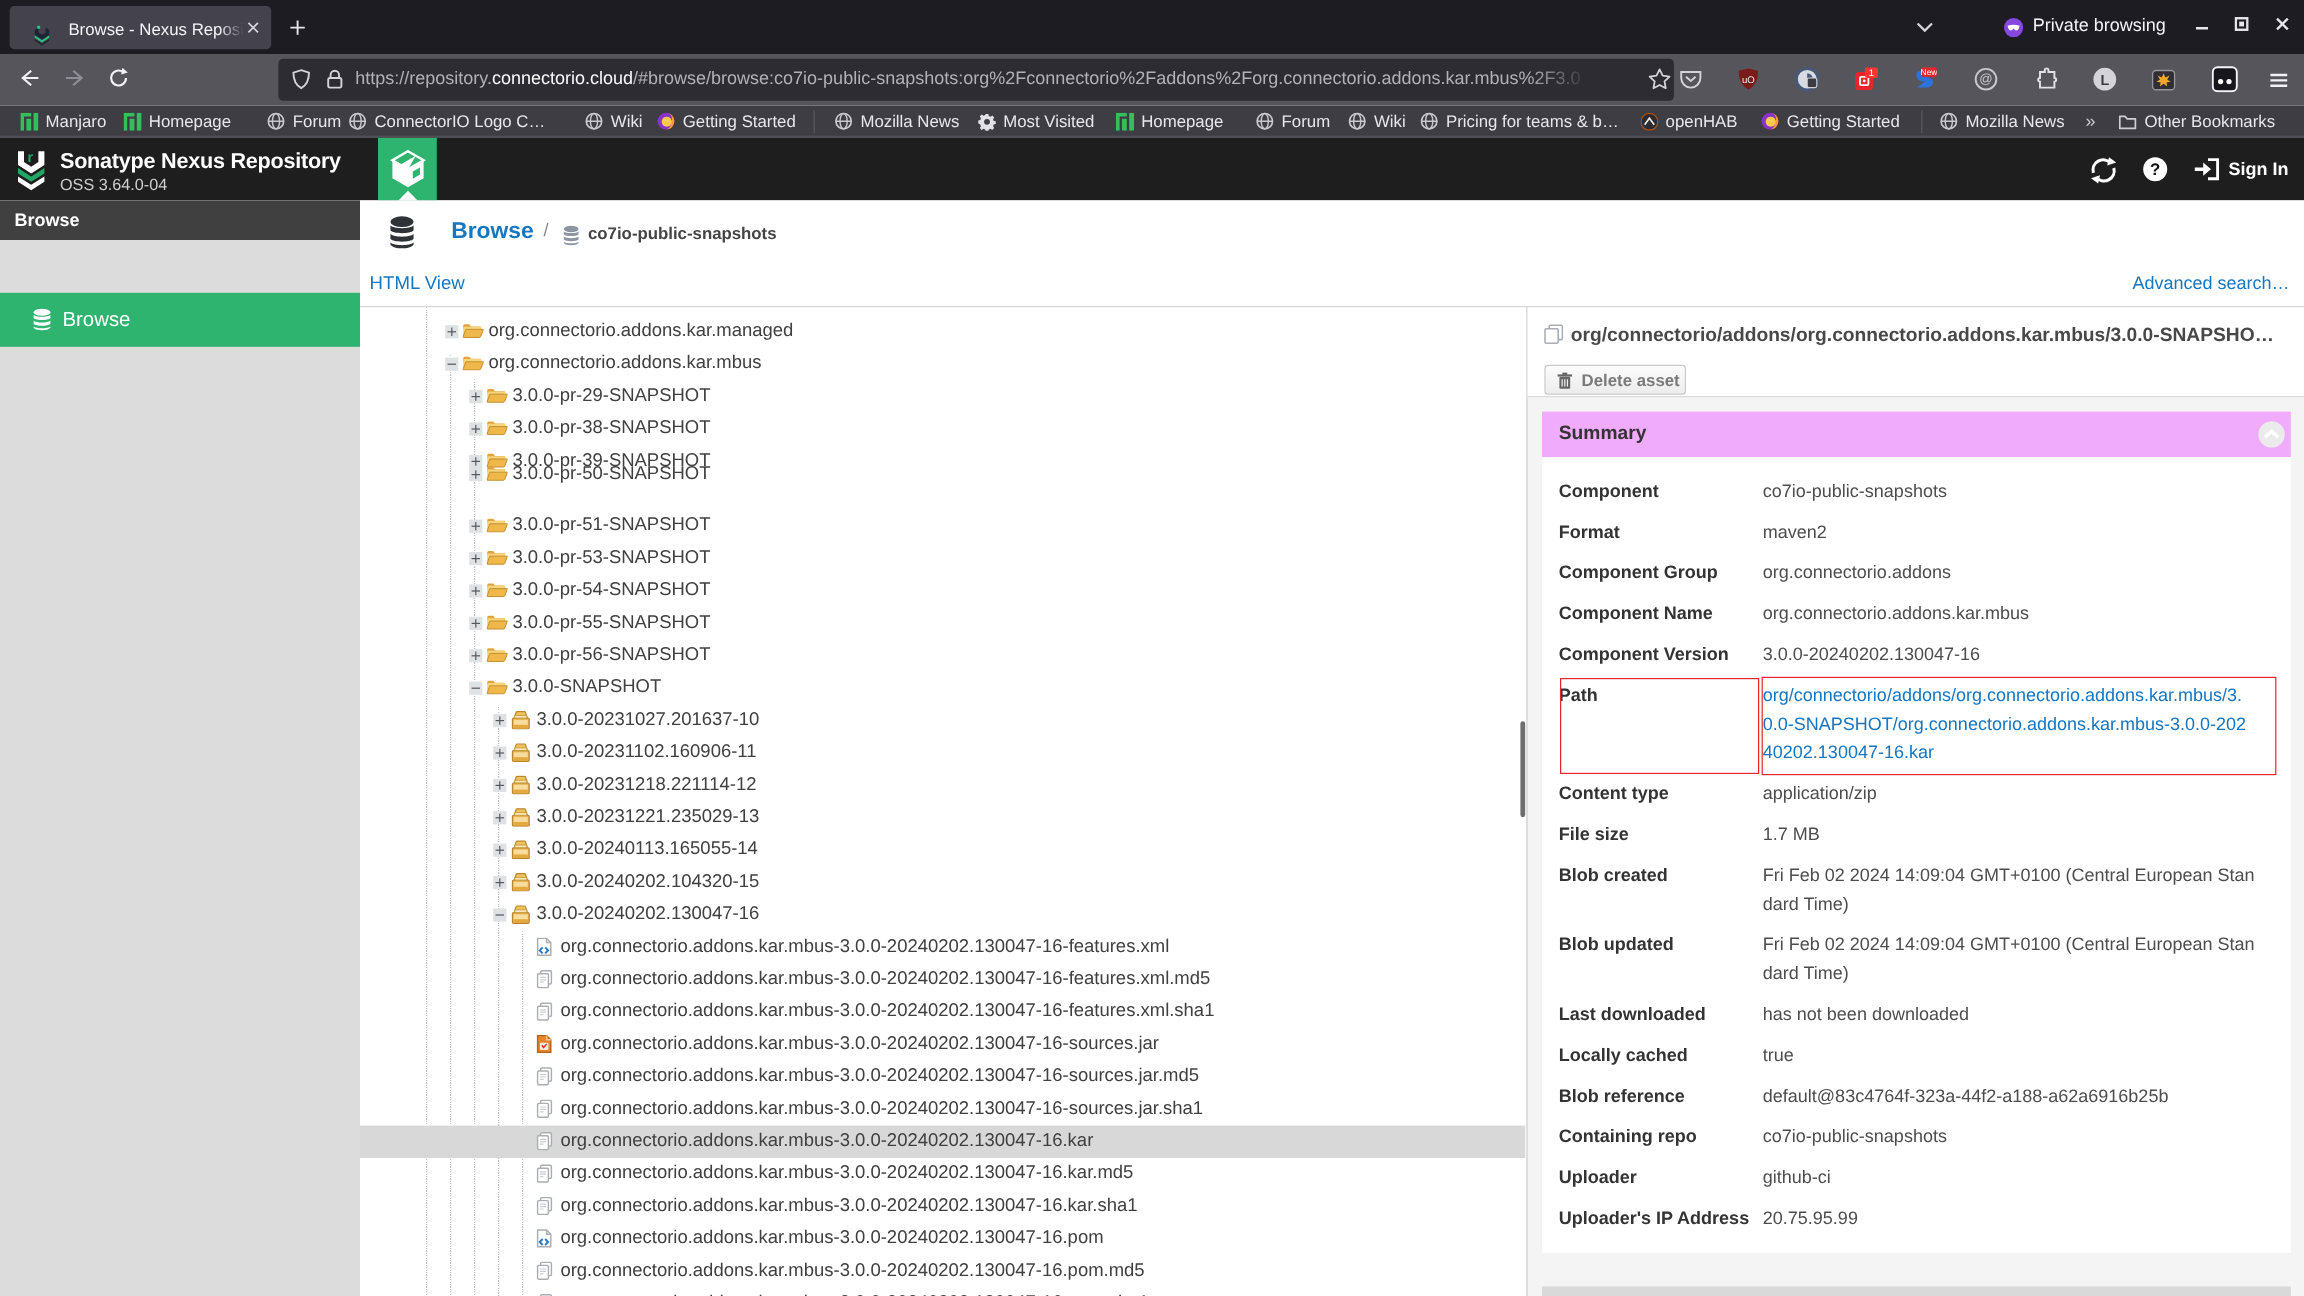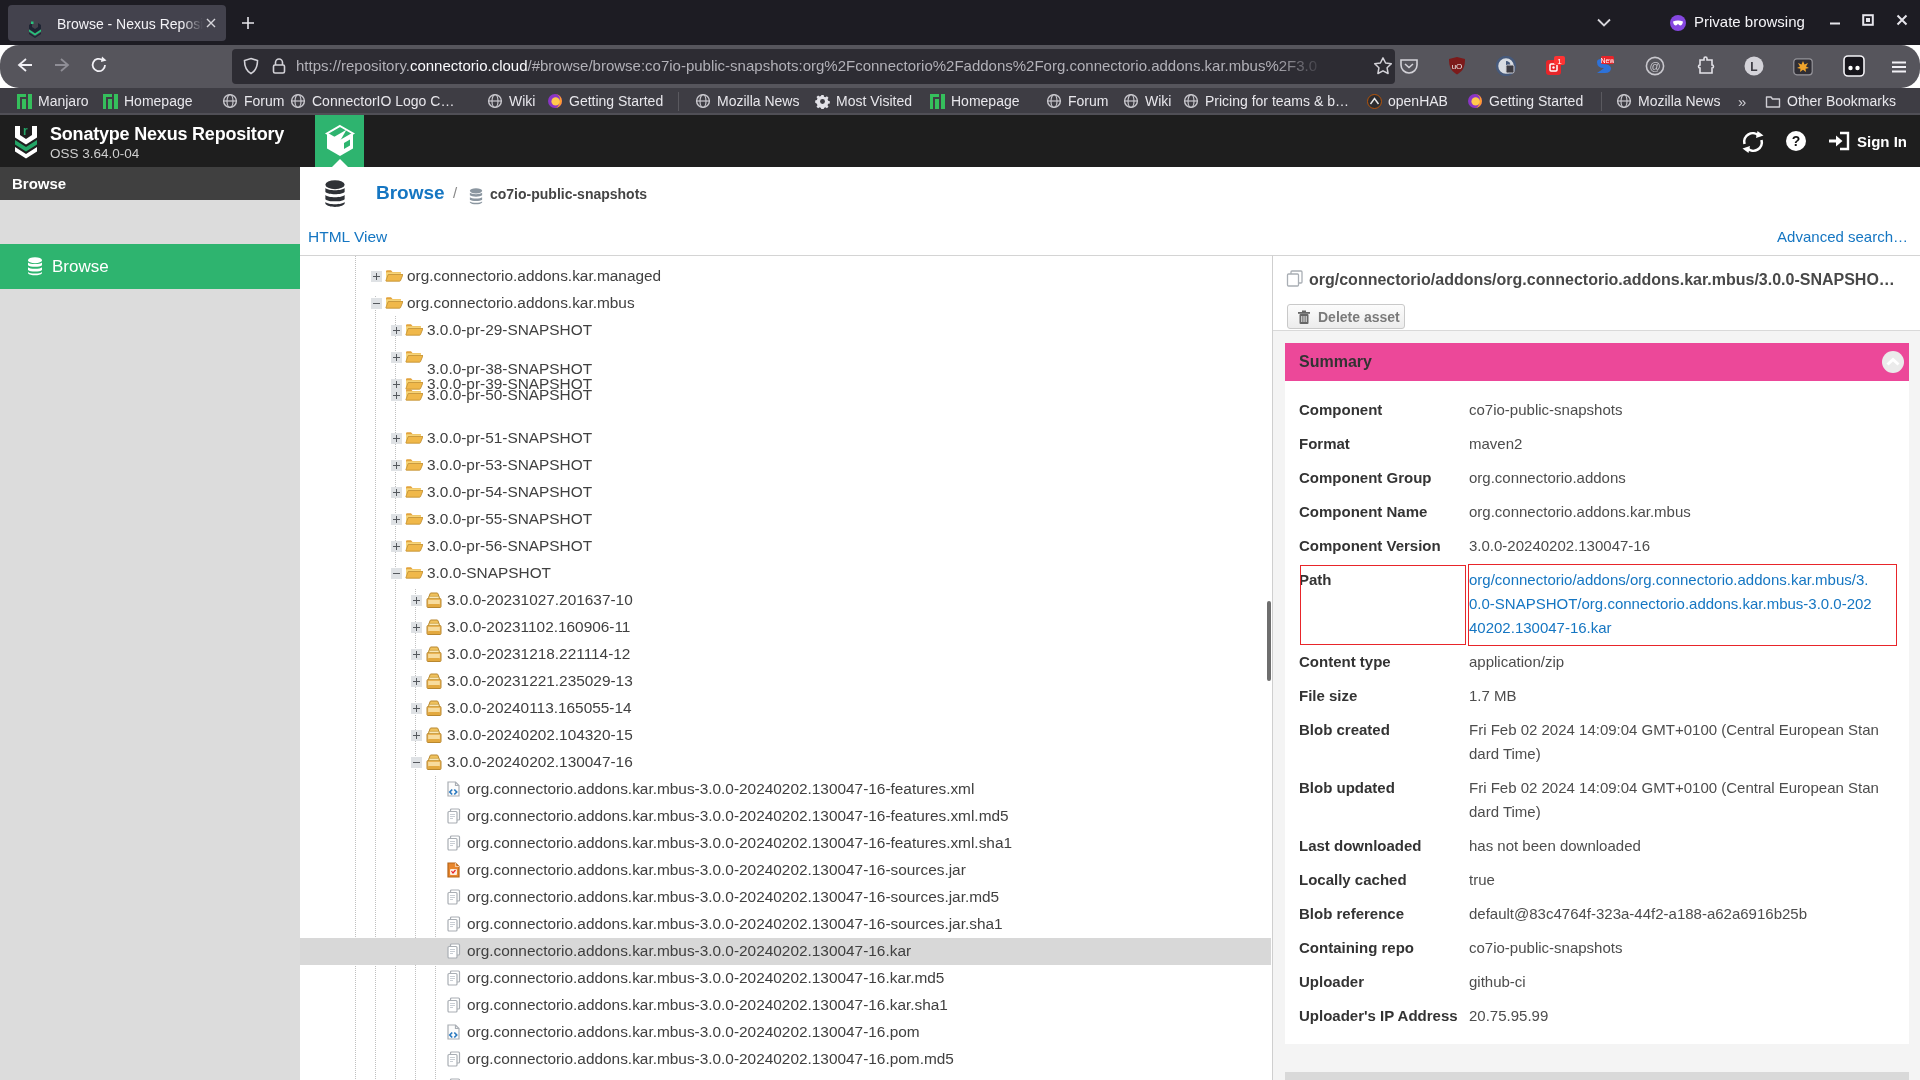--- a/index.html
+++ b/index.html
@@ -4,21 +4,21 @@
 *{margin:0;padding:0;box-sizing:border-box;}
 html,body{width:1920px;height:1080px;overflow:hidden;background:#fff;
  font-family:"Liberation Sans",sans-serif;}
 .abs{position:absolute;}
 #page{position:relative;width:1920px;height:1080px;overflow:hidden;}
 
 #titlebar{left:0;top:0;width:1920px;height:45px;background:#1d1c23;}
 #tab{left:8px;top:5px;width:218px;height:36px;background:#43424d;border-radius:4px;}
 .tabtxt{left:49px;top:11px;width:146px;height:17px;color:#f4f3f7;font-size:14px;line-height:16px;
  white-space:nowrap;overflow:hidden;-webkit-mask-image:linear-gradient(90deg,#000 86%,transparent);}
-#navbar{left:0;top:45px;width:1920px;height:43px;background:#56555c;border-radius:19px;}
+#navbar{left:0;top:45px;width:1920px;height:43px;background:#56555c;}
 #urlbar{left:232px;top:4px;width:1163px;height:35px;background:#2d2c33;border-radius:4px;}
 .urltxt{left:64px;top:8px;height:20px;font-size:15px;color:#b2b1b8;white-space:nowrap;overflow:hidden;width:1040px;
  -webkit-mask-image:linear-gradient(90deg,#000 94%,transparent 99%);}
 .urltxt b{color:#fbfbfe;font-weight:normal;}
 #bookbar{left:0;top:88px;width:1920px;height:27px;background:#3e3d44;border-bottom:2px solid #504f56;}
 .bk{position:absolute;top:5px;height:17px;font-size:14px;color:#e8e7ec;white-space:nowrap;}
 .bk svg,.bk .bi{vertical-align:-3px;margin-right:6px;}
 .bksep{position:absolute;top:4px;width:1px;height:19px;background:#5a595f;}
 
 #nxheader{left:0;top:115px;width:1920px;height:52px;background:#1e1e1e;}
@@ -50,21 +50,21 @@
 .exp:before{content:"";position:absolute;left:2px;top:5px;width:7px;height:1px;background:#55595e;}
 .exp.plus:after{content:"";position:absolute;left:5px;top:2px;width:1px;height:7px;background:#55595e;}
 .dot{position:absolute;width:1px;background-image:repeating-linear-gradient(180deg,#c0c0c0 0 1px,transparent 1px 2px);}
 .ticon{position:absolute;top:5px;}
 
 #rtoolbar{position:absolute;left:0;top:0;width:647px;height:75px;background:#fff;border-bottom:1px solid #d9d9d9;}
 #rtitle{left:36px;top:15px;width:600px;font-size:16px;font-weight:bold;color:#484848;white-space:nowrap;overflow:hidden;}
 #delbtn{left:14px;top:48px;width:118px;height:25px;border:1px solid #c9c9c9;border-radius:3px;background:linear-gradient(#fcfcfc,#ececec);}
 #delbtn span{position:absolute;left:30px;top:4px;font-size:14px;font-weight:bold;color:#7a7a7a;}
 #sumpanel{position:absolute;left:12px;top:87px;width:624px;}
-#sumhead{position:absolute;left:0;top:0;width:624px;height:38px;background:#ec4899;}
+#sumhead{position:absolute;left:0;top:0;width:624px;height:38px;background:#f0abfc;}
 #sumhead span{position:absolute;left:14px;top:10px;font-size:16px;font-weight:bold;color:#333;}
 #sumbody{position:absolute;left:0;top:38px;width:624px;height:663px;background:#fff;}
 .srow{position:absolute;left:0;width:624px;}
 .srow .k{position:absolute;left:14px;top:0;font-size:15px;font-weight:bold;color:#333;line-height:34px;}
 .srow .v{position:absolute;left:184px;top:0;width:424px;font-size:15px;color:#4d4d4d;line-height:34px;}
 .srow .v2{line-height:24px;padding-top:5px;}
 #panel2{position:absolute;left:12px;top:816px;width:624px;height:38px;background:#d9d9d9;}
 .redbox{position:absolute;border:2px solid #e8252a;}
 </style></head><body>
 <div id="page">
@@ -347,21 +347,21 @@
           </svg>
 <div class="lbl" style="left:127px;">3.0.0-pr-29-SNAPSHOT</div>
 </div>
 <div class="trow" style="top:88px;">
 <div class="exp plus" style="left:91px;"></div>
 <svg class="ticon" style="left:105px;" width="18" height="14" viewBox="0 0 18 14">
             <path d="M1 3.5 Q1 2.2 2.2 2.2 H6 L7.5 4 H15 Q16 4 16 5 V6 H1 Z" fill="#e2a33c"></path>
             <path d="M1 12 V4.8 Q1 4.2 1.8 4.2 H15.2 Q16 4.2 16 5 V6.2 H3.5 Z" fill="#f6d478"></path>
             <path d="M3.2 6.5 H18 L15.5 12.6 Q15.3 13.2 14.5 13.2 H1.2 Q0.6 13.2 1 12.4 Z" fill="#f0b84a" stroke="#c08b28" stroke-width="0.8"></path>
           </svg>
-<div class="lbl" style="left:127px;margin-top:12px;">3.0.0-pr-38-SNAPSHOT</div>
+<div class="lbl" style="left:127px;">3.0.0-pr-38-SNAPSHOT</div>
 </div>
 <div class="trow" style="top:115px;">
 <div class="exp plus" style="left:91px;"></div>
 <svg class="ticon" style="left:105px;" width="18" height="14" viewBox="0 0 18 14">
             <path d="M1 3.5 Q1 2.2 2.2 2.2 H6 L7.5 4 H15 Q16 4 16 5 V6 H1 Z" fill="#e2a33c"></path>
             <path d="M1 12 V4.8 Q1 4.2 1.8 4.2 H15.2 Q16 4.2 16 5 V6.2 H3.5 Z" fill="#f6d478"></path>
             <path d="M3.2 6.5 H18 L15.5 12.6 Q15.3 13.2 14.5 13.2 H1.2 Q0.6 13.2 1 12.4 Z" fill="#f0b84a" stroke="#c08b28" stroke-width="0.8"></path>
           </svg>
 <div class="lbl" style="left:127px;">3.0.0-pr-39-SNAPSHOT</div>
 </div>

